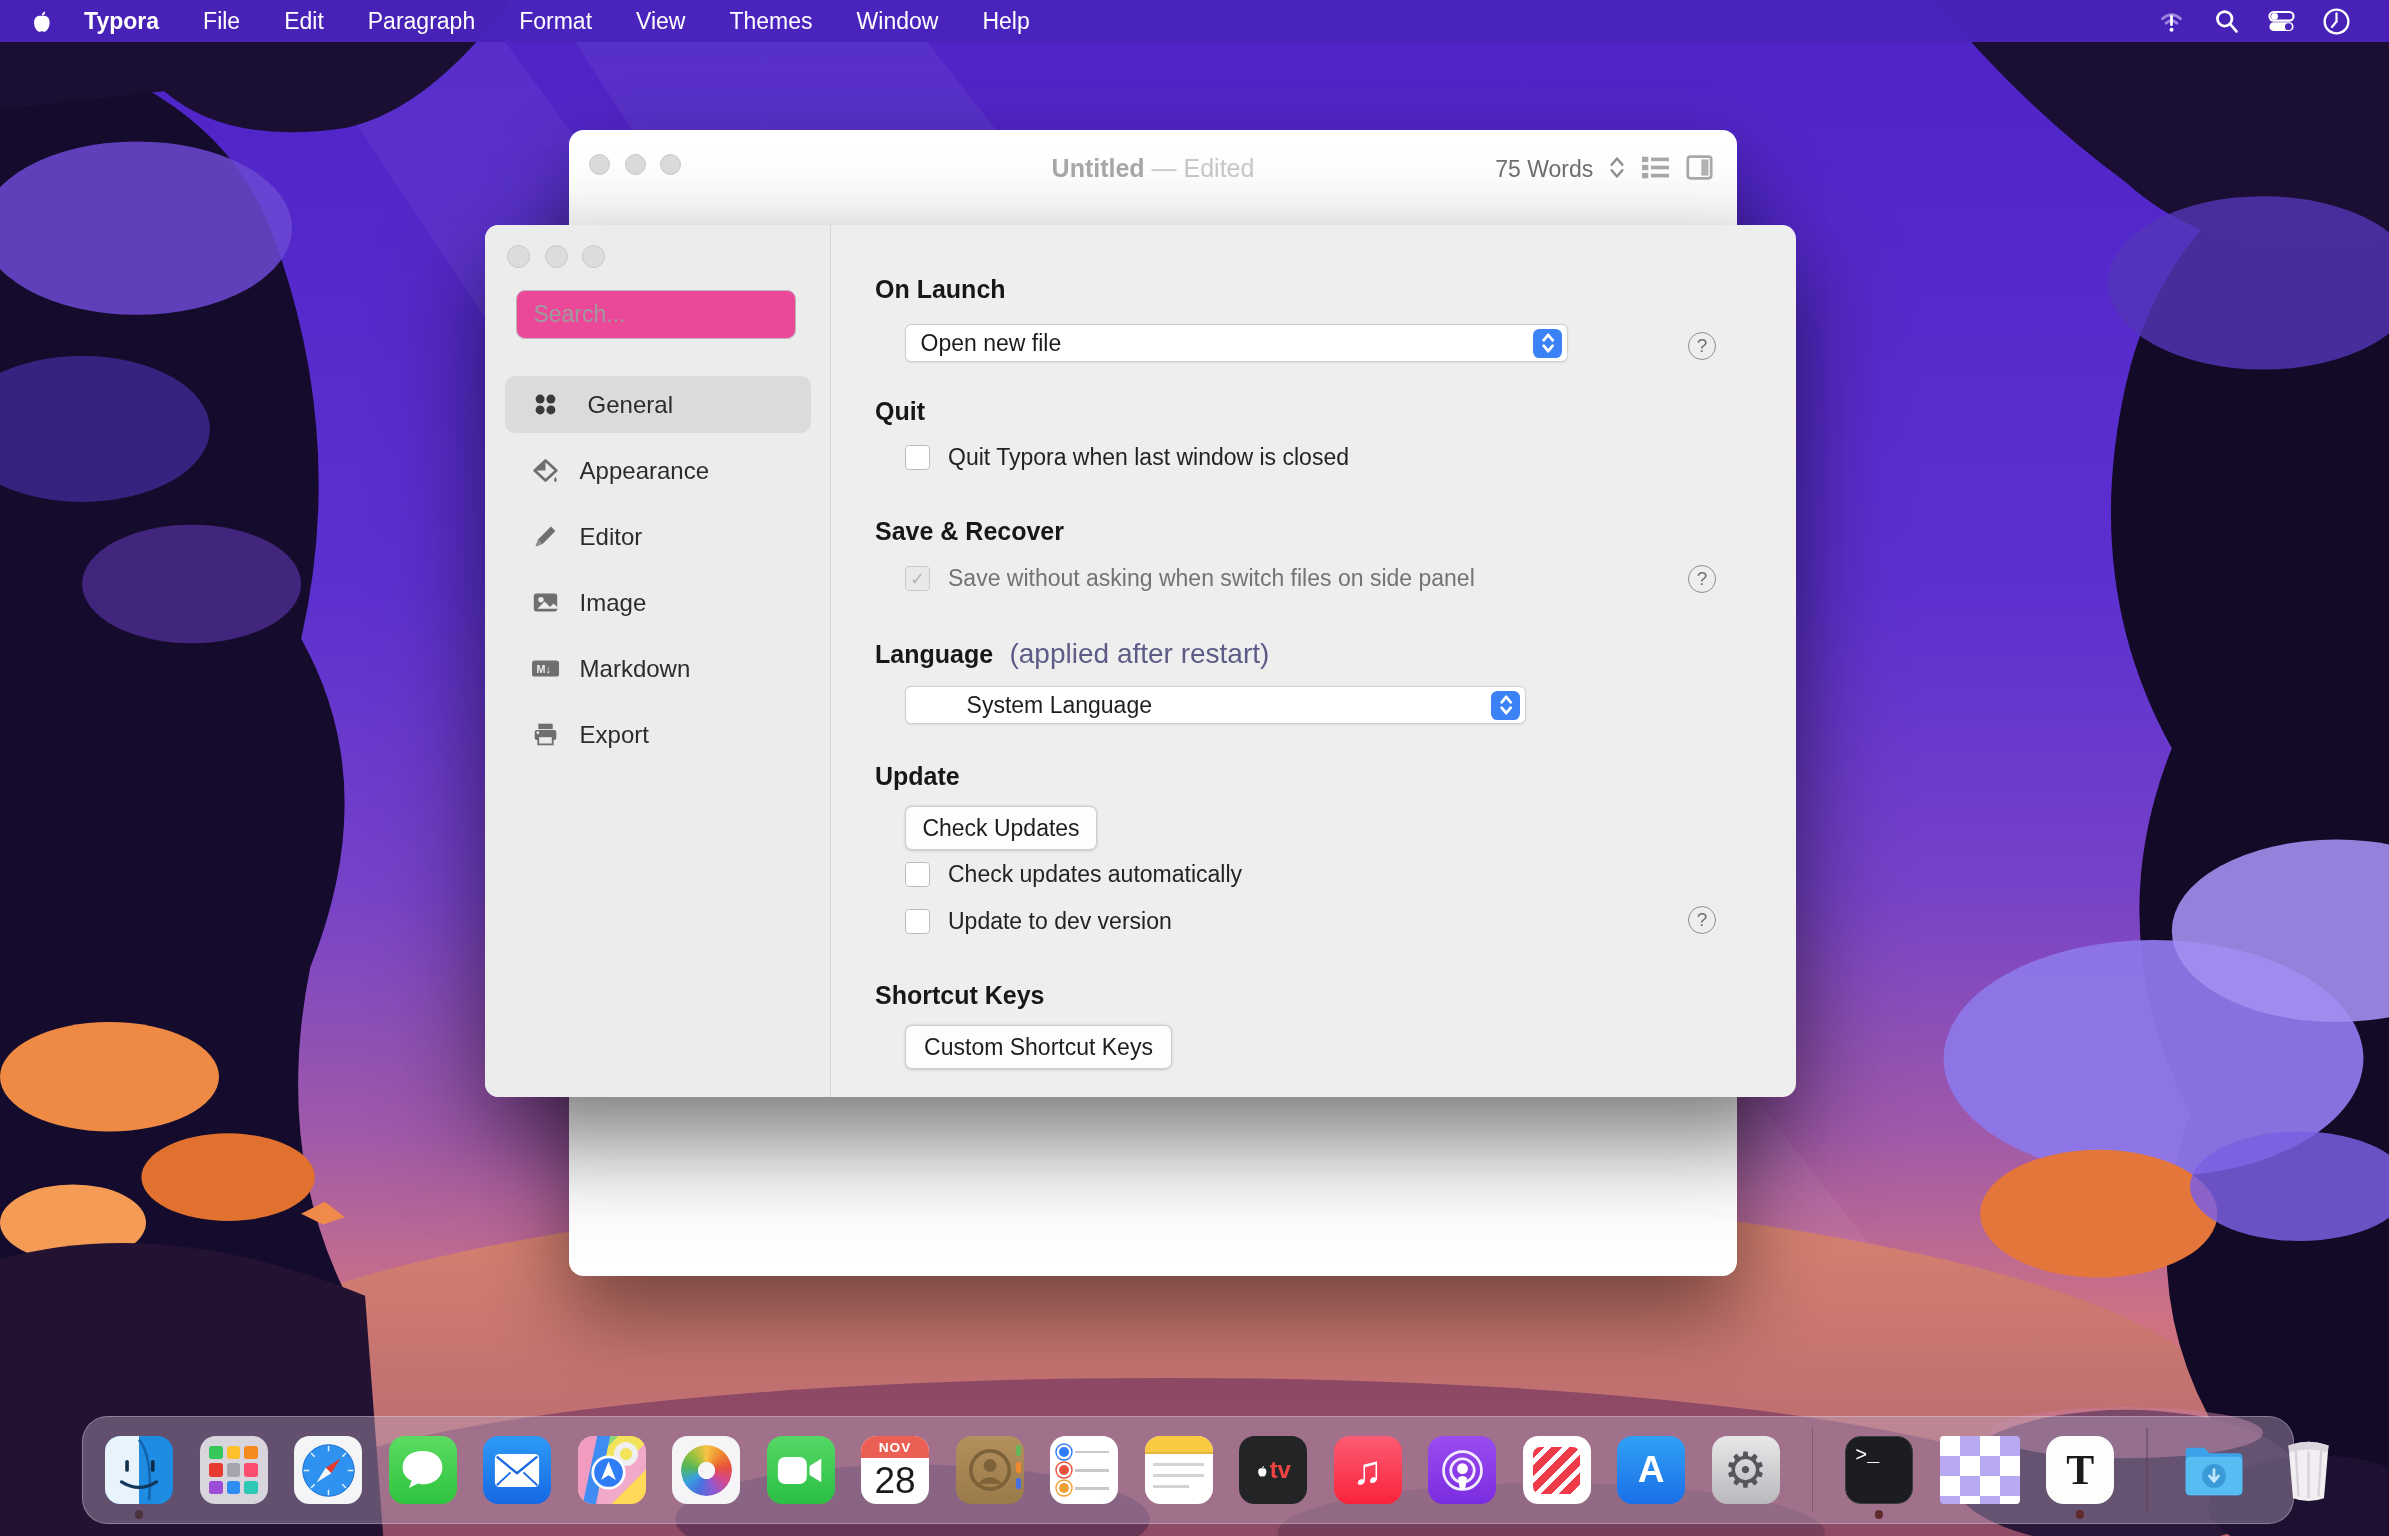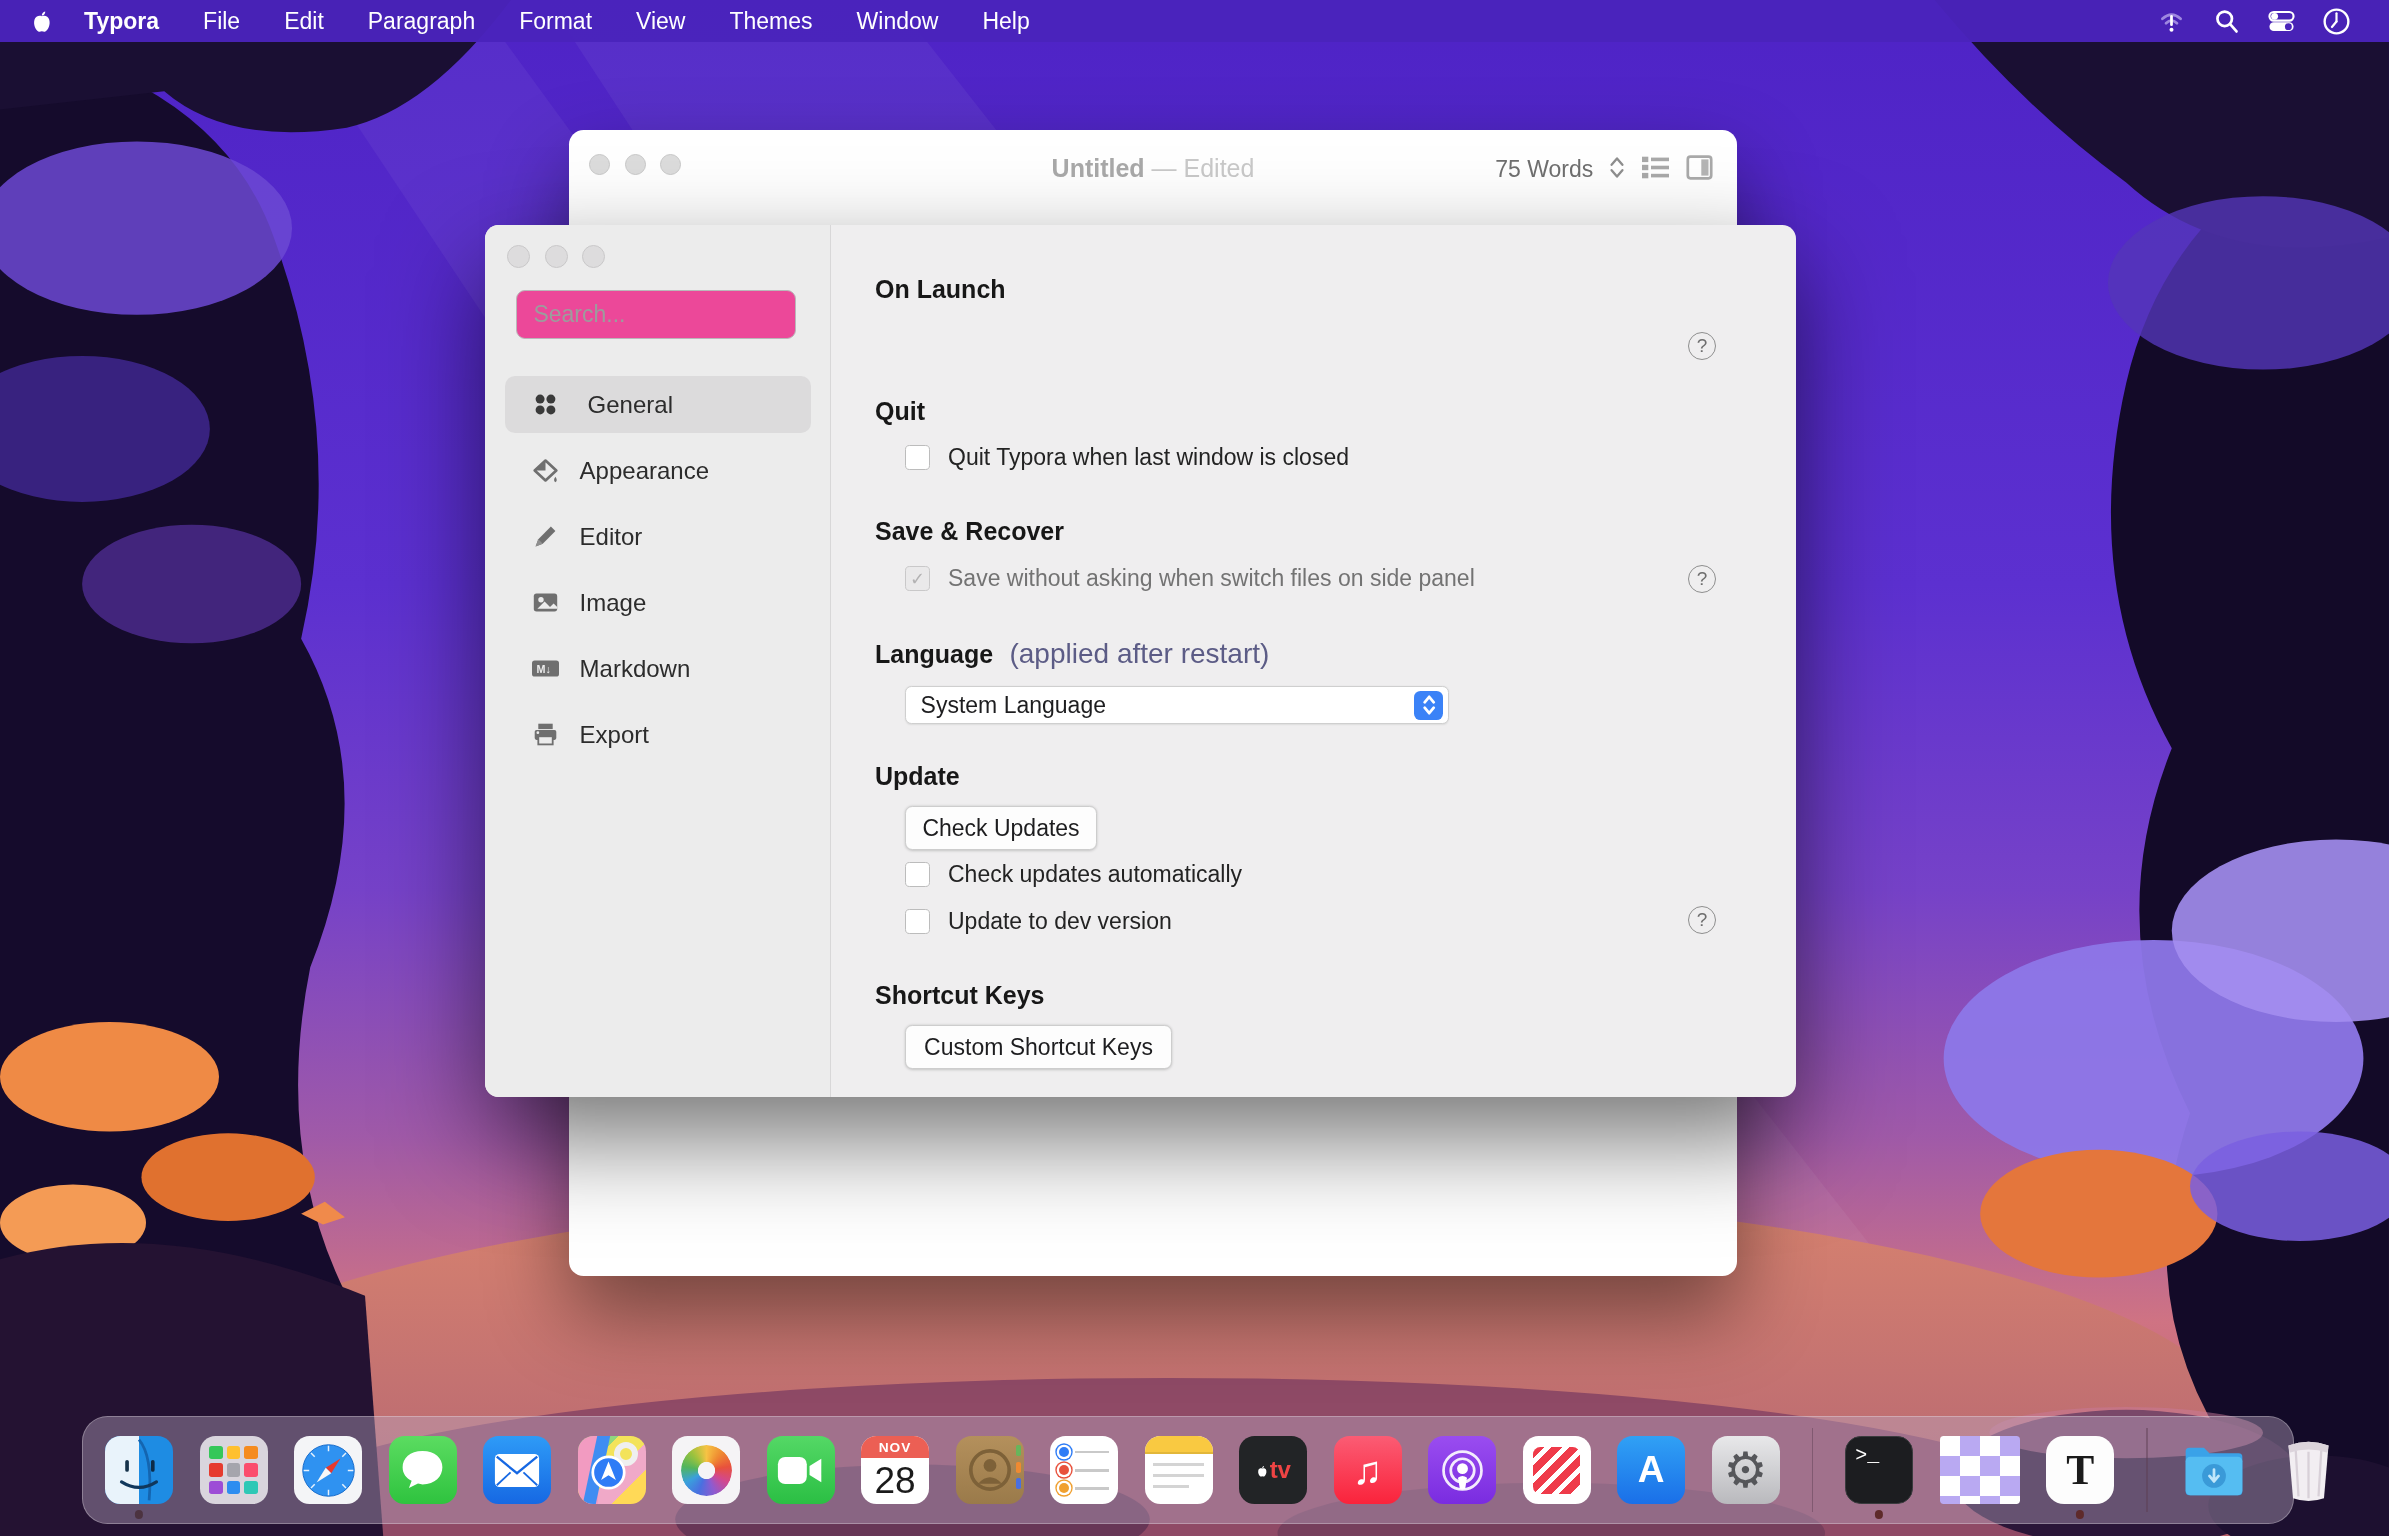--- a/index.html
+++ b/index.html
@@ -296,20 +296,29 @@
               </svg>
           </span>
           <span class="lbl">Export</span>
         </div>
       </div>
     </div>
 
     <div id="prefs-main">
 
       <div class="sec-title" style="left:43px; top:50px;">On Launch</div>
+      <div class="mac-select" style="left:73px; top:99px; width:663px;">
+        <span class="val">Open new file</span>
+        <span class="stepper">
+          <svg width="16.4" height="24" viewBox="0 0 18 26">
+              <polyline points="4,10 9,4 14,10" fill="none" stroke="#fff" stroke-width="3" stroke-linecap="round" stroke-linejoin="round"></polyline>
+              <polyline points="4,16 9,22 14,16" fill="none" stroke="#fff" stroke-width="3" stroke-linecap="round" stroke-linejoin="round"></polyline>
+            </svg>
+        </span>
+      </div>
       <div class="helpq" style="left:856px; top:107px;">
           <span>?</span>
         </div>
 
       <div class="sec-title" style="left:43px; top:172px;">Quit</div>
       <div class="chk-row" style="left:73px; top:219px;">
         <span class="chk"></span>
         <span class="chk-lbl">Quit Typora when last window is closed</span>
       </div>
 
@@ -320,21 +329,21 @@
           </span>
         <span class="chk-lbl dim">Save without asking when switch files on side panel</span>
       </div>
       <div class="helpq" style="left:856px; top:340px;">
           <span>?</span>
         </div>
 
       <div class="sec-title" style="left:43px; top:413px;">
         <span>Language</span><span class="note">(applied after restart)</span>
       </div>
-      <div class="mac-select" style="left:73px; top:461px; width:544px;">
+      <div class="mac-select" style="left:73px; top:461px; width:621px;padding-left:46px;">
         <span class="val">System Language</span>
         <span class="stepper">
           <svg width="16.4" height="24" viewBox="0 0 18 26">
               <polyline points="4,10 9,4 14,10" fill="none" stroke="#fff" stroke-width="3" stroke-linecap="round" stroke-linejoin="round"></polyline>
               <polyline points="4,16 9,22 14,16" fill="none" stroke="#fff" stroke-width="3" stroke-linecap="round" stroke-linejoin="round"></polyline>
             </svg>
         </span>
       </div>
 
       <div class="sec-title" style="left:43px; top:537px;">Update</div>

